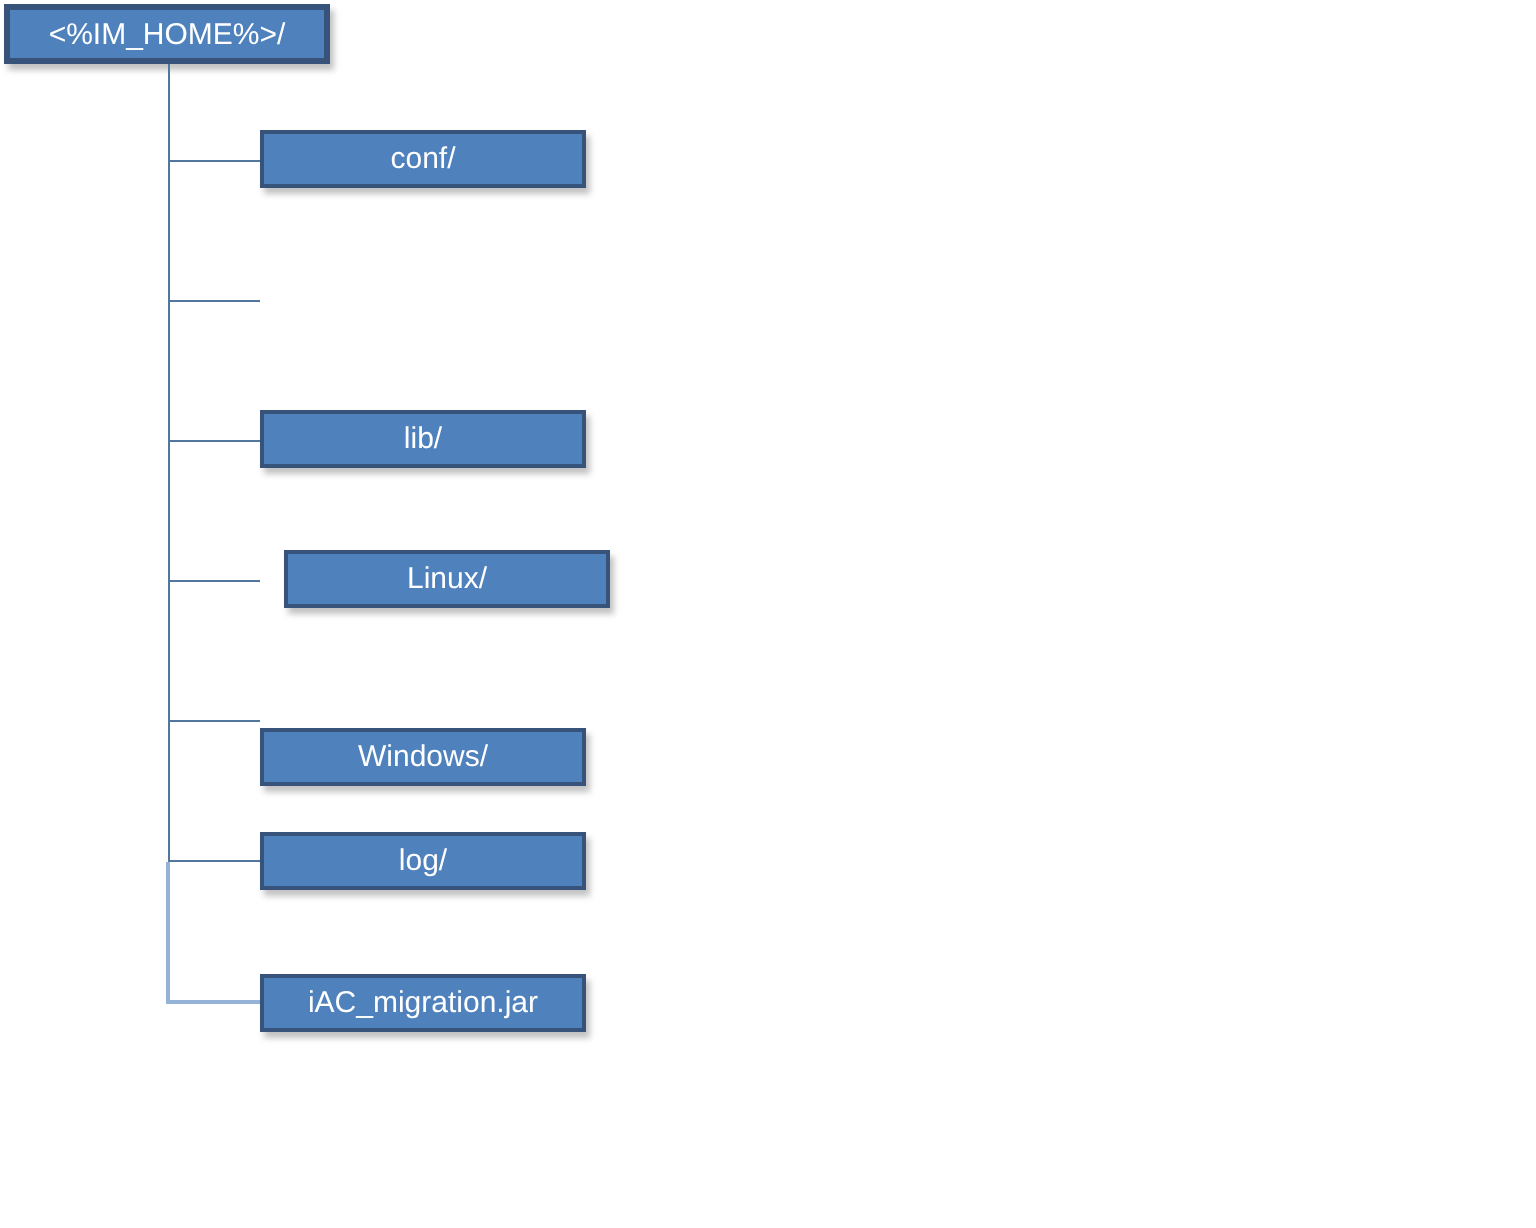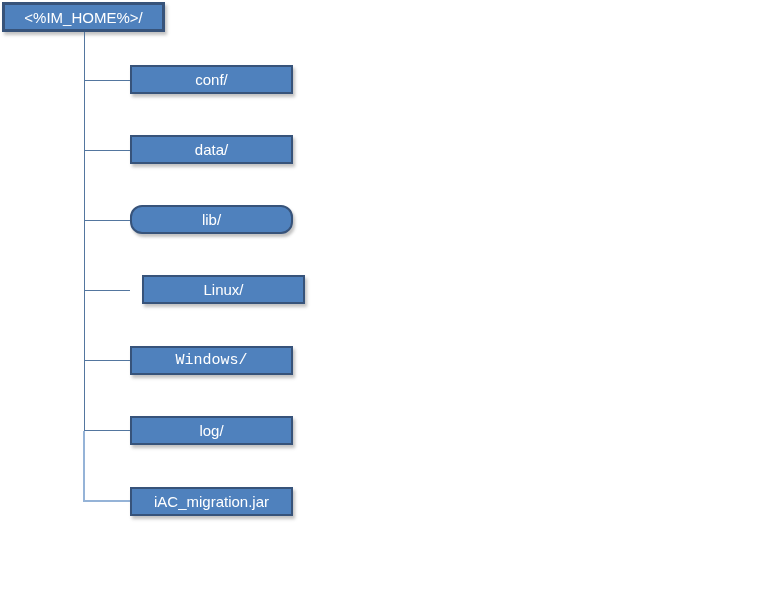--- a/index.html
+++ b/index.html
@@ -35,23 +35,23 @@
     border: 3px solid #37537a;
   }
   .node-child {
     left: 130px;
     width: 163px;
     height: 29px;
     border: 2px solid #37537a;
   }
   .child-0 { top: 65px; }
   .child-1 { top: 135px; }
-  .child-2 { top: 205px; border-radius: 12px; }
+  .child-2 { top: 205px; }
   .child-3 { top: 275px; margin-left: 12px; }
-  .child-4 { top: 346px; font-family: Liberation Mono, monospace; }
+  .child-4 { top: 364px; }
   .child-5 { top: 416px; }
   .child-6 { top: 487px; }
 
   .connector {
     position: absolute;
     background: #53769f;
   }
   .trunk {
     left: 84px;
     top: 32px;
@@ -102,23 +102,20 @@
   <div class="connector branch branch-2"></div>
   <div class="connector branch branch-3"></div>
   <div class="connector branch branch-4"></div>
   <div class="connector branch branch-5"></div>
   <div class="connector-light elbow-v"></div>
   <div class="connector-light elbow-h"></div>
 
   <div class="node node-child child-0">
     <span>conf/</span>
   </div>
-  <div class="node node-child child-1">
-    <span>data/</span>
-  </div>
   <div class="node node-child child-2">
     <span>lib/</span>
   </div>
   <div class="node node-child child-3">
     <span>Linux/</span>
   </div>
   <div class="node node-child child-4">
     <span>Windows/</span>
   </div>
   <div class="node node-child child-6">

